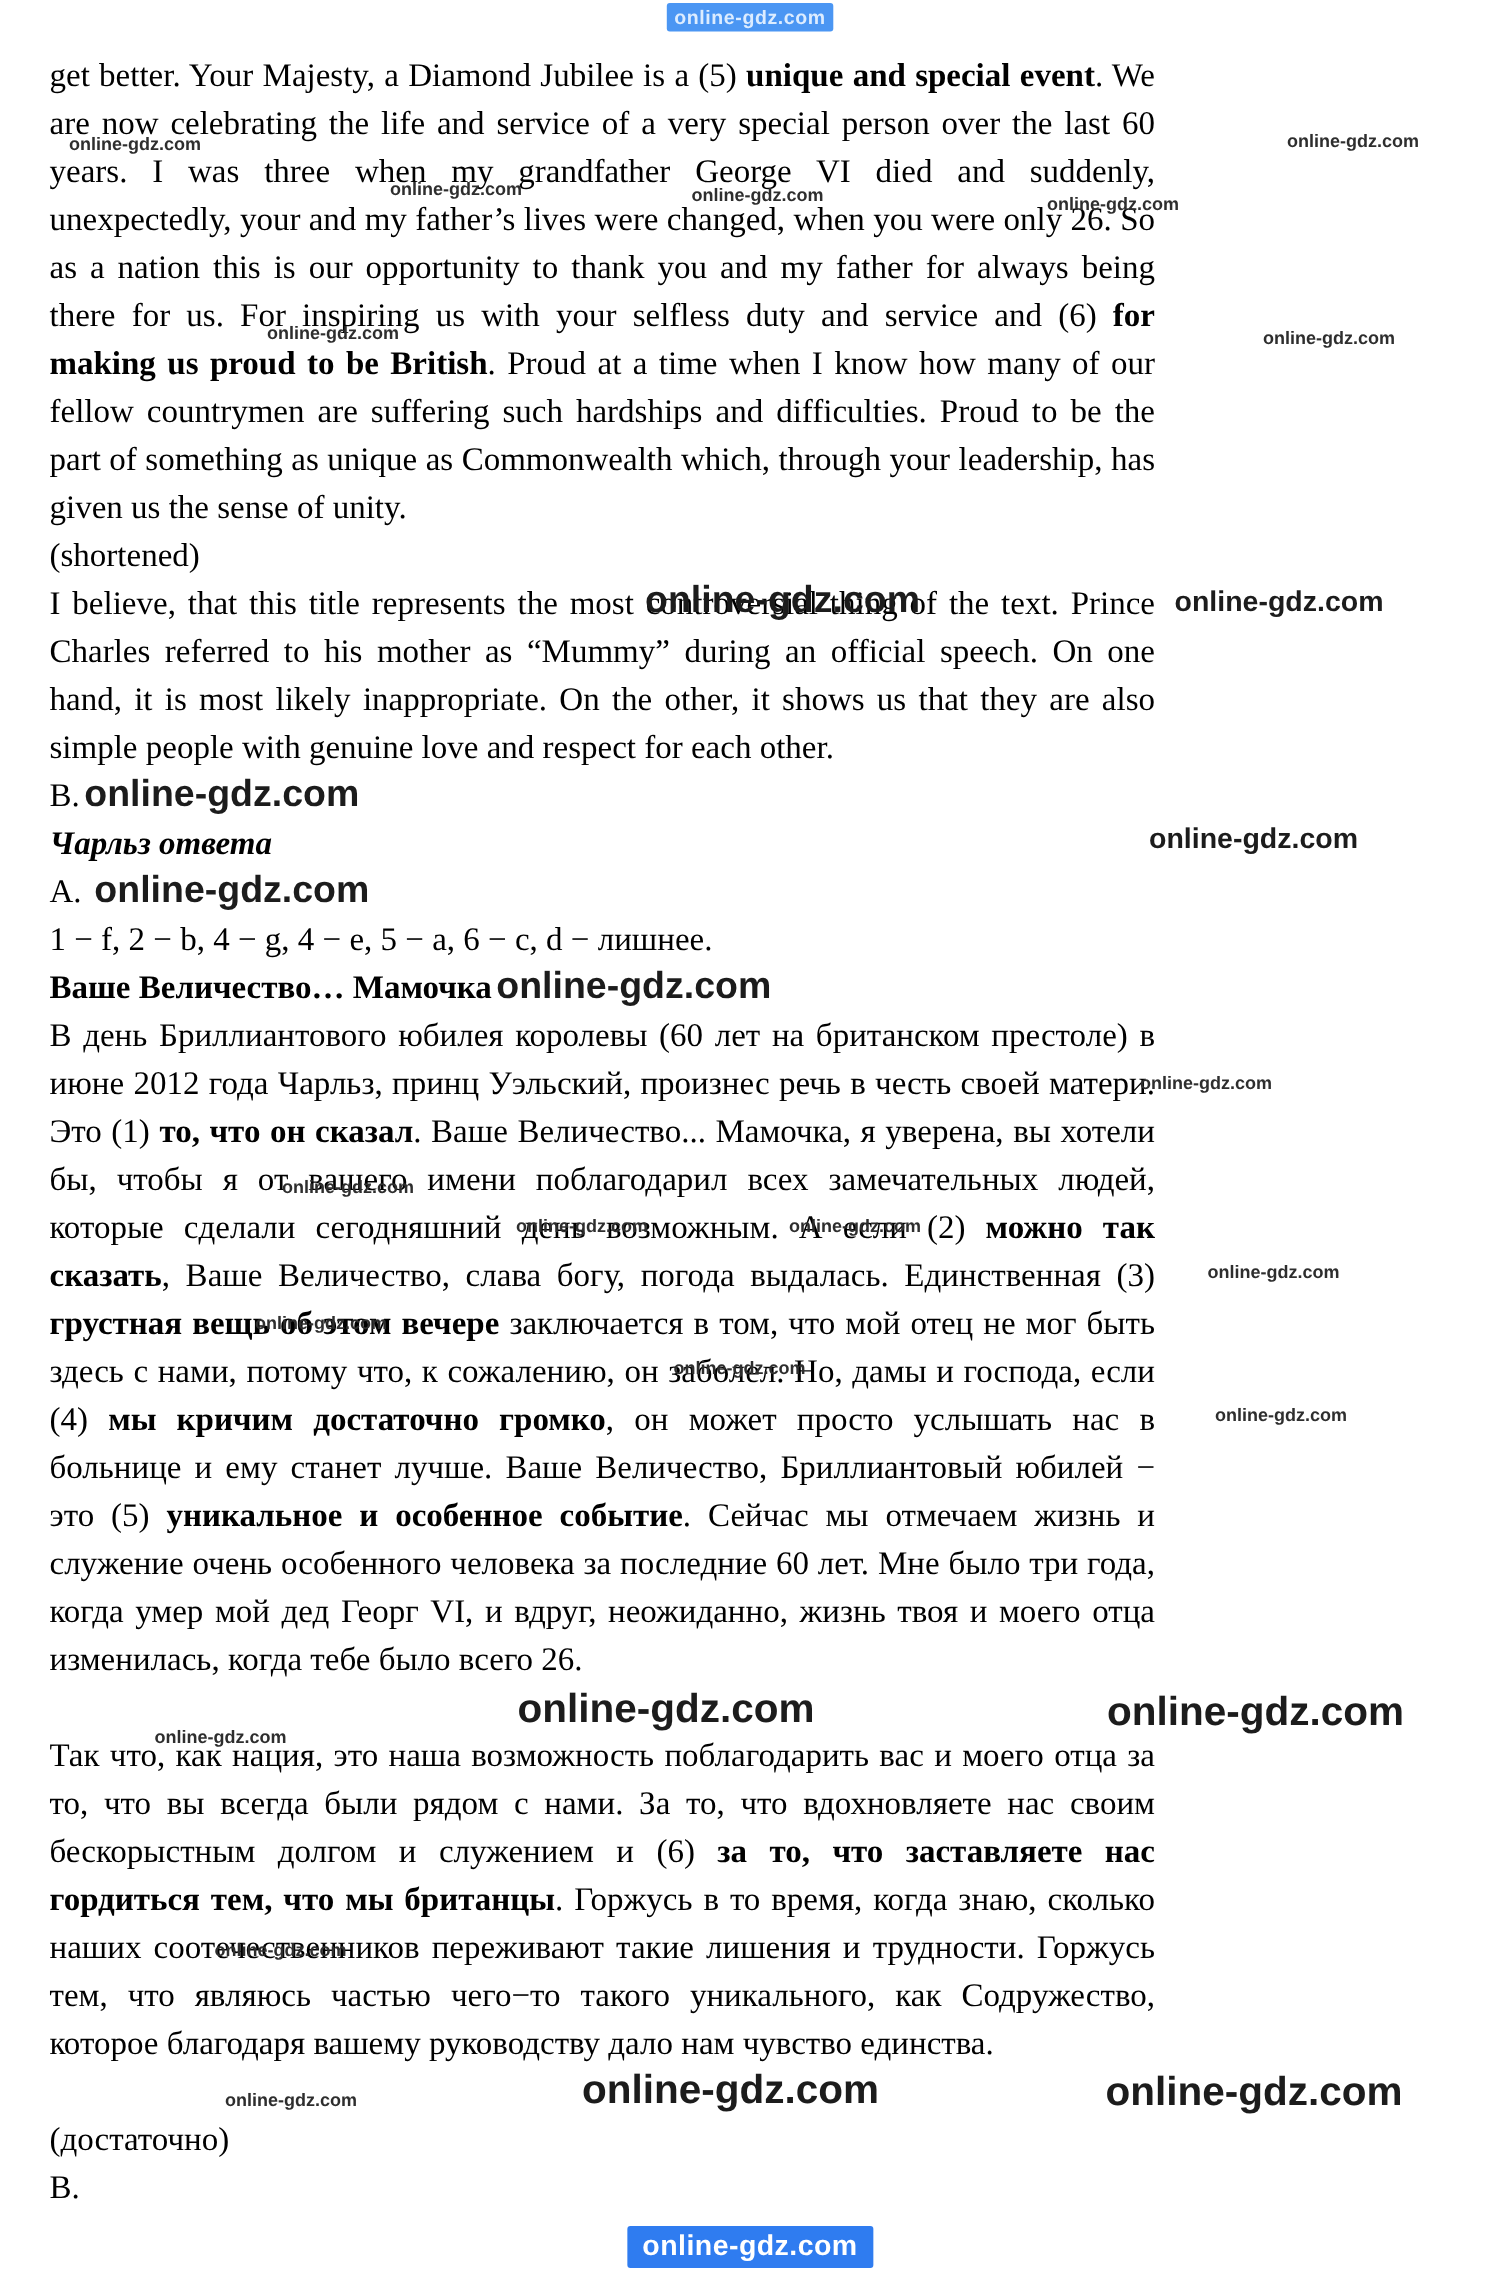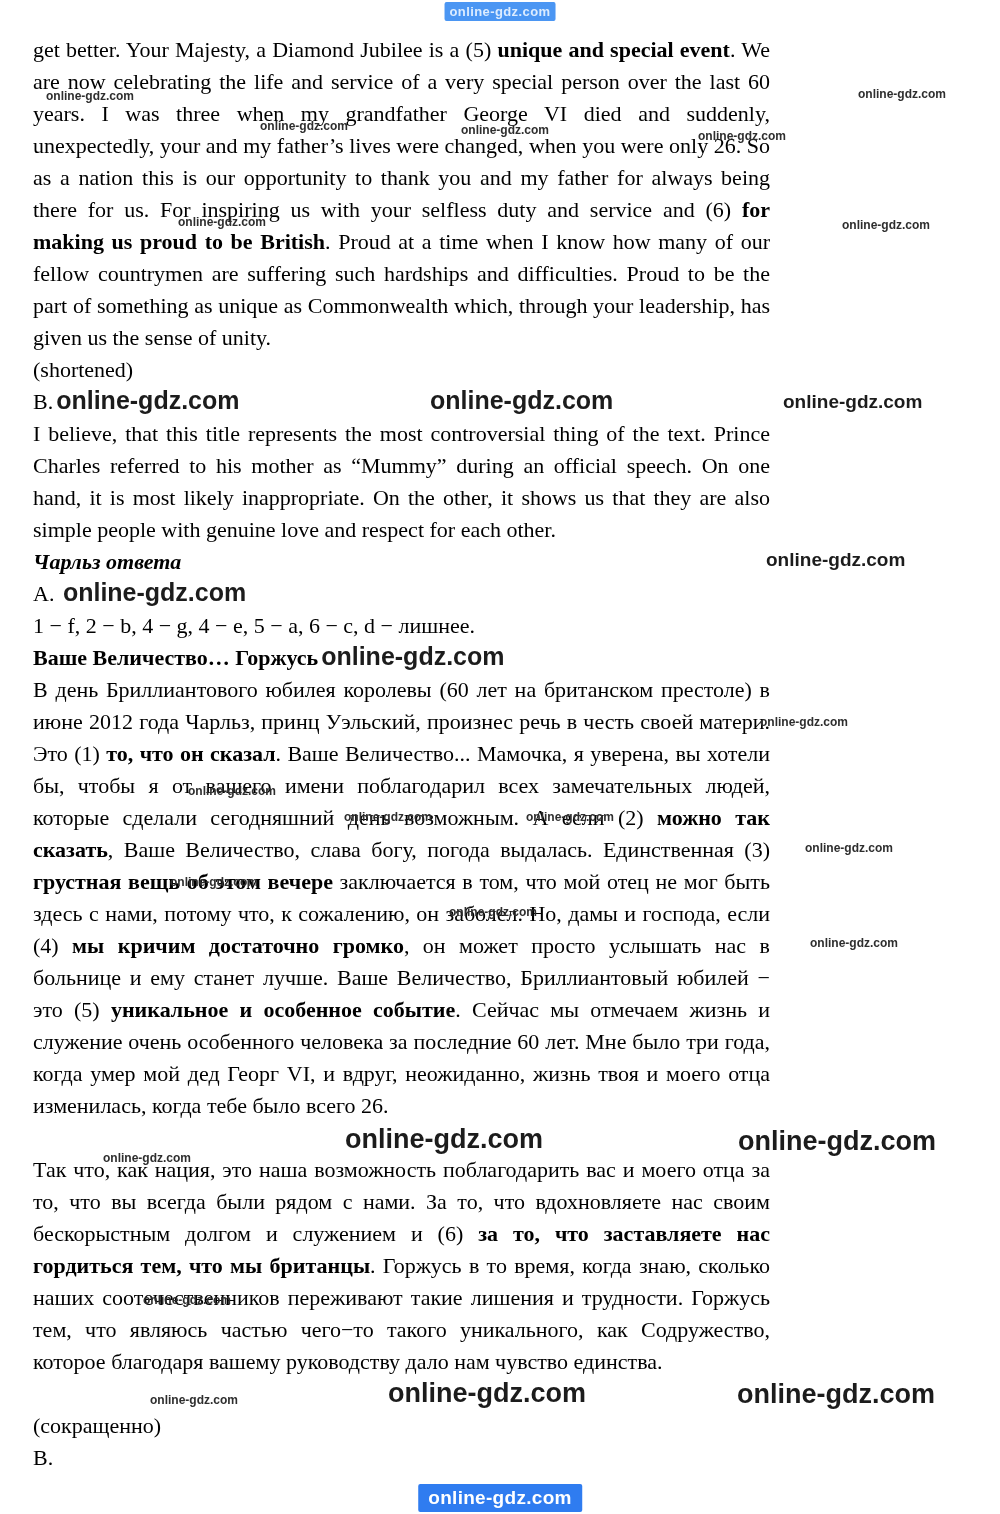--- a/index.html
+++ b/index.html
@@ -40,29 +40,29 @@
 </style>
 </head>
 <body>
 
 <div class="page">
   <span class="top-banner">online-gdz.com</span>
 
   <div class="doc" id="doc">
       <p style="min-height: 320px;"><span>get better. Your Majesty, a Diamond Jubilee is a (5) </span><span class="b">unique and special event</span><span>. We are now celebrating the life and service of a very special person over the last 60 years. I was three when my grandfather George VI died and suddenly, unexpectedly, your and my father’s lives were changed, when you were only 26. So as a nation this is our opportunity to thank you and my father for always being there for us. For inspiring us with your selfless duty and service and (6) </span><span class="b">for making us proud to be British</span><span>. Proud at a time when I know how many of our fellow countrymen are suffering such hardships and difficulties. Proud to be the part of something as unique as Commonwealth which, through your leadership, has given us the sense of unity.</span></p>
       <p><span class="i">(shortened)</span></p>
+      <p style="min-height: 128px;"><span>I believe, that this title represents the most controversial thing of the text. Prince Charles referred to his mother as “Mummy” during an official speech. On one hand, it is most likely inappropriate. On the other, it shows us that they are also simple people with genuine love and respect for each other.</span></p>
       <p><span>B.</span><span class="wm wm-lg wm-inline">online-gdz.com</span></p>
-      <p style="min-height: 128px;"><span>I believe, that this title represents the most controversial thing of the text. Prince Charles referred to his mother as “Mummy” during an official speech. On one hand, it is most likely inappropriate. On the other, it shows us that they are also simple people with genuine love and respect for each other.</span></p>
       <p><span class="bi">Чарльз ответа</span></p>
       <p><span>A. </span><span class="wm wm-lg wm-inline">online-gdz.com</span></p>
       <p><span>1 − f, 2 − b, 4 − g, 4 − e, 5 − a, 6 − c, d − лишнее.</span></p>
-      <p><span class="b">Ваше Величество… Горжусь</span><span class="wm wm-lg wm-inline">online-gdz.com</span></p>
+      <p><span class="b">Ваше Величество… Мамочка</span><span class="wm wm-lg wm-inline">online-gdz.com</span></p>
       <p style="min-height: 480px;"><span>В день Бриллиантового юбилея королевы (60 лет на британском престоле) в июне 2012 года Чарльз, принц Уэльский, произнес речь в честь своей матери. Это (1) </span><span class="b">то, что он сказал</span><span>. Ваше Величество... Мамочка, я уверена, вы хотели бы, чтобы я от вашего имени поблагодарил всех замечательных людей, которые сделали сегодняшний день возможным. А если (2) </span><span class="b">можно так сказать</span><span>, Ваше Величество, слава богу, погода выдалась. Единственная (3) </span><span class="b">грустная вещь об этом вечере</span><span> заключается в том, что мой отец не мог быть здесь с нами, потому что, к сожалению, он заболел. Но, дамы и господа, если (4) </span><span class="b">мы кричим достаточно громко</span><span>, он может просто услышать нас в больнице и ему станет лучше. Ваше Величество, Бриллиантовый юбилей − это (5) </span><span class="b">уникальное и особенное событие</span><span>. Сейчас мы отмечаем жизнь и служение очень особенного человека за последние 60 лет. Мне было три года, когда умер мой дед Георг VI, и вдруг, неожиданно, жизнь твоя и моего отца изменилась, когда тебе было всего 26.</span></p>
       <p style="min-height: 256px;"><span>Так что, как нация, это наша возможность поблагодарить вас и моего отца за то, что вы всегда были рядом с нами. За то, что вдохновляете нас своим бескорыстным долгом и служением и (6) </span><span class="b">за то, что заставляете нас гордиться тем, что мы британцы</span><span>. Горжусь в то время, когда знаю, сколько наших соотечественников переживают такие лишения и трудности. Горжусь тем, что являюсь частью чего−то такого уникального, как Содружество, которое благодаря вашему руководству дало нам чувство единства.</span></p>
-      <p><span class="i">(сокращенно)</span></p>
+      <p><span class="i">(достаточно)</span></p>
       <p><span>В.</span></p>
     </div>
 
   <div class="overlay" id="overlay">
       <span class="wm wm-sm ov" style="left: 46px; top: 90px;">online-gdz.com</span>
       <span class="wm wm-sm ov" style="left: 858px; top: 88px;">online-gdz.com</span>
       <span class="wm wm-sm ov" style="left: 260px; top: 120px;">online-gdz.com</span>
       <span class="wm wm-sm ov" style="left: 461px; top: 124px;">online-gdz.com</span>
       <span class="wm wm-sm ov" style="left: 698px; top: 130px;">online-gdz.com</span>
       <span class="wm wm-sm ov" style="left: 178px; top: 216px;">online-gdz.com</span>

